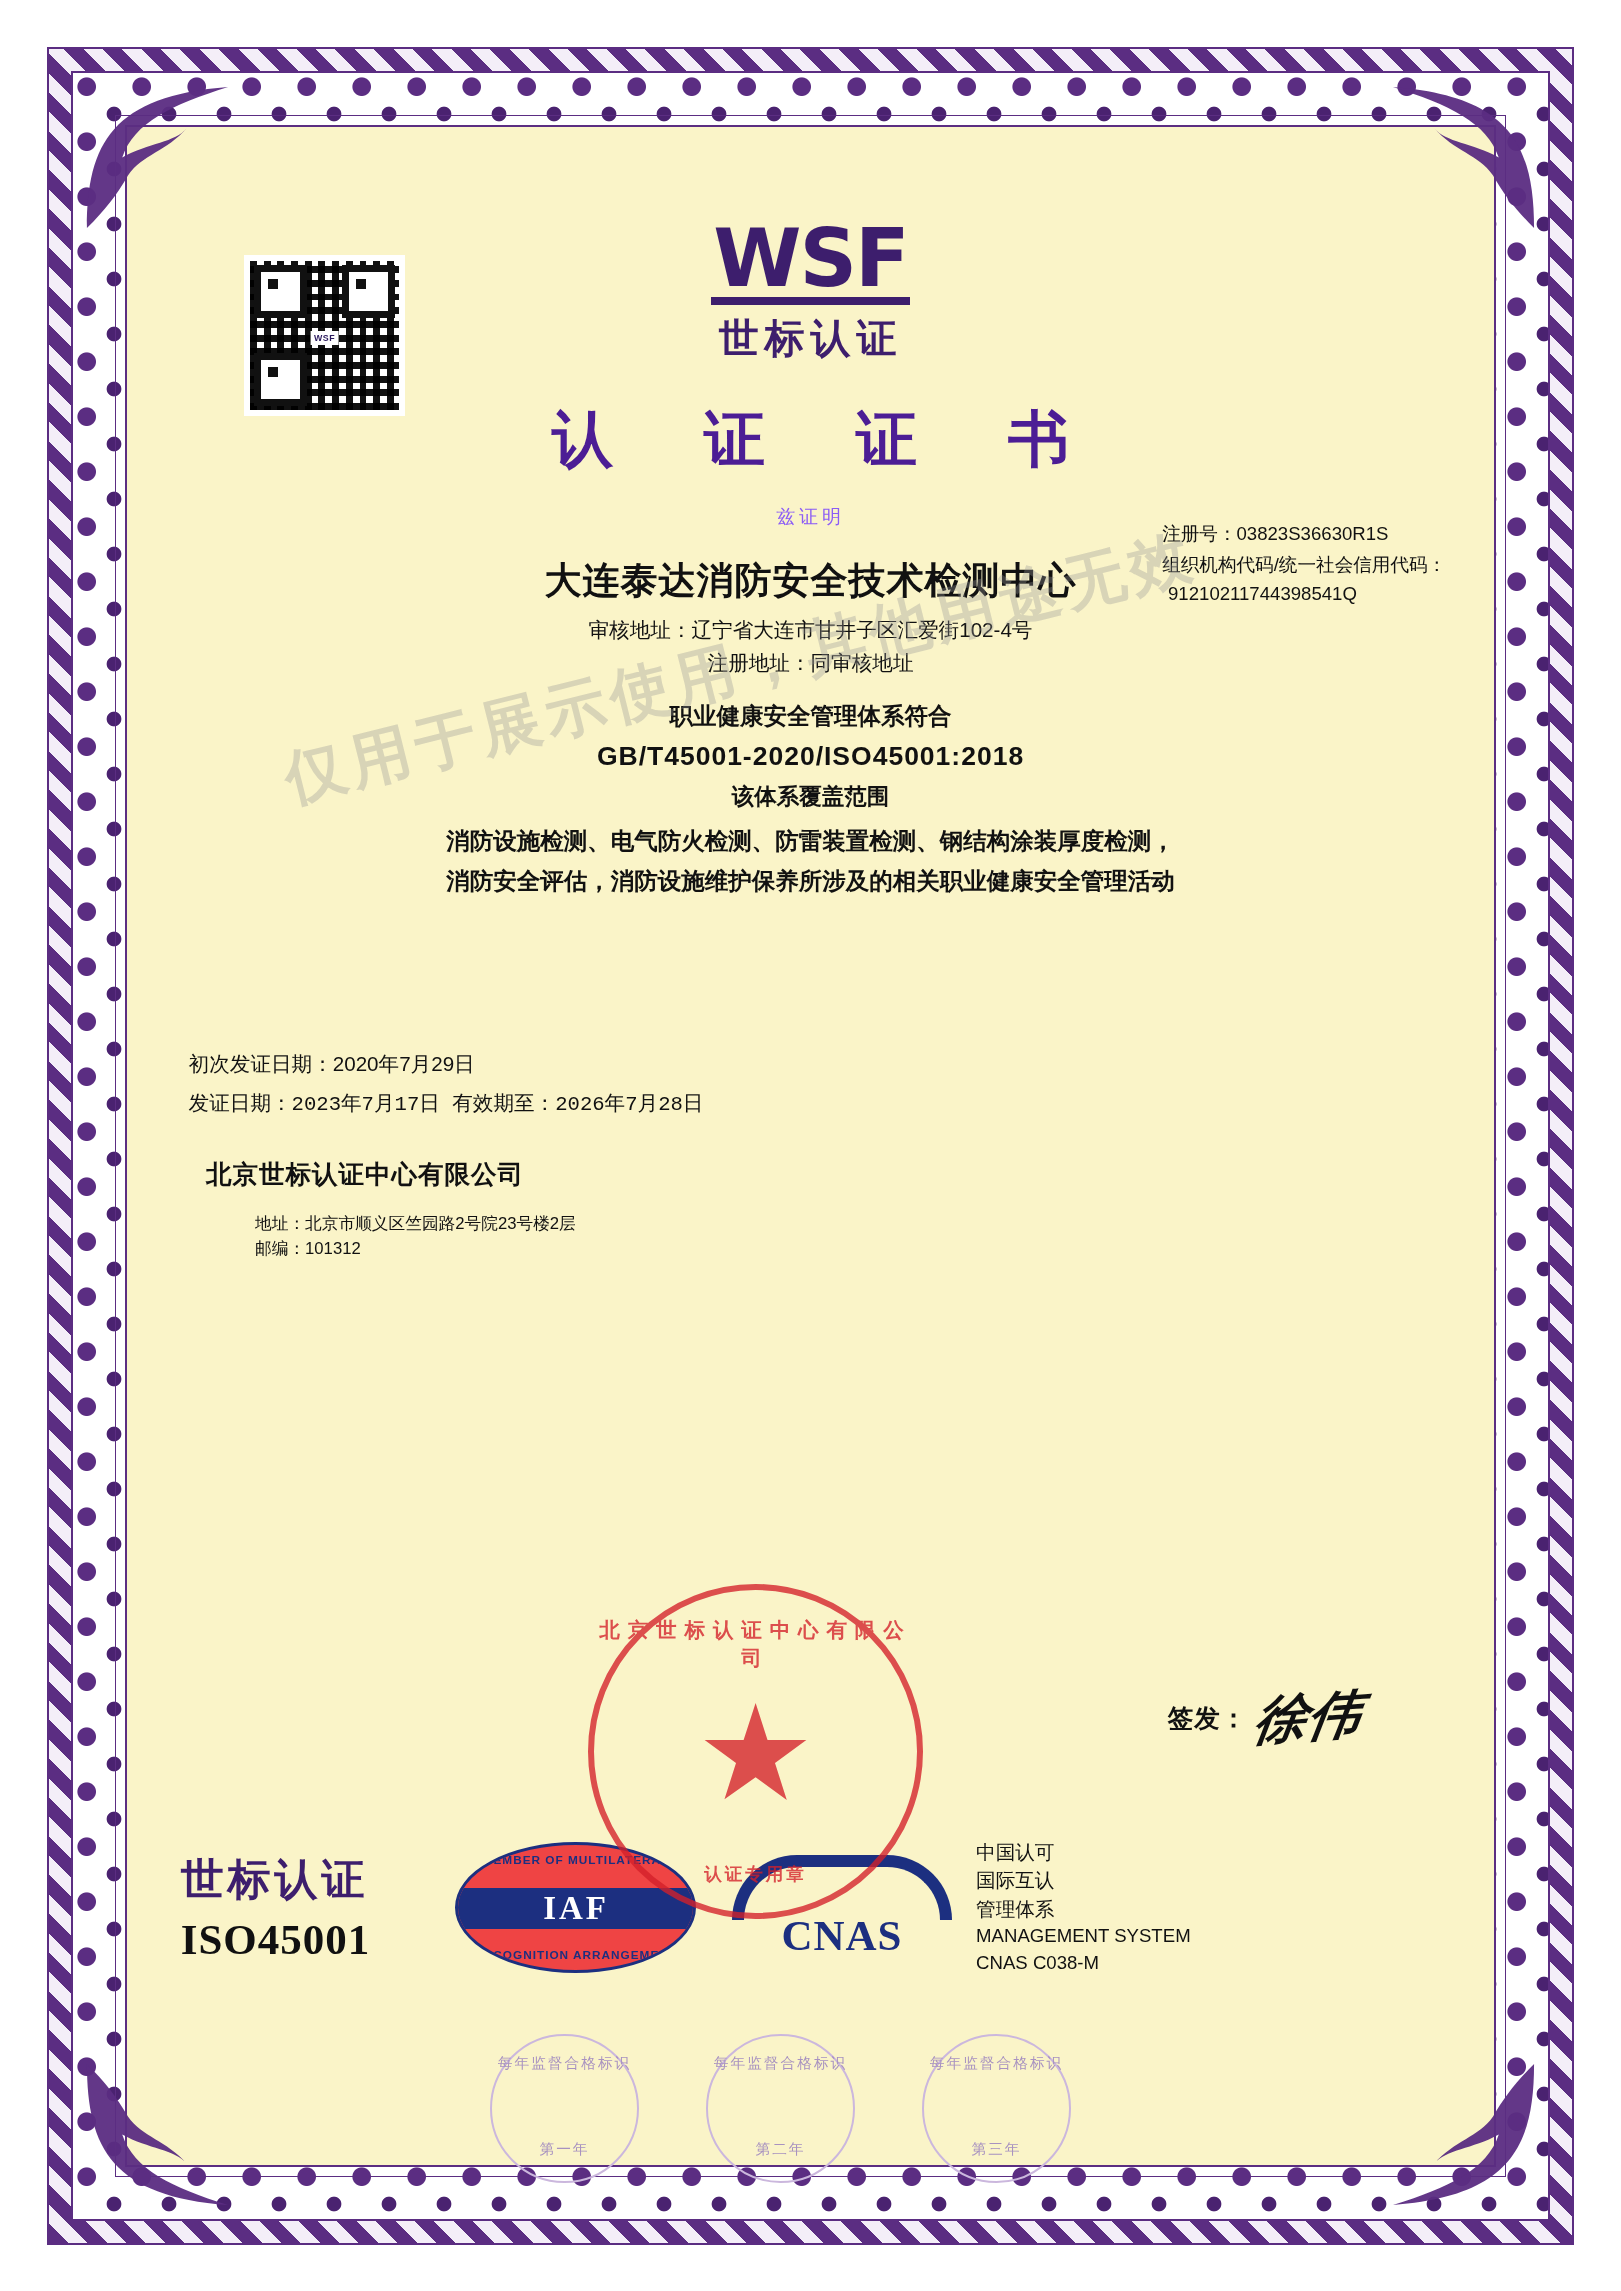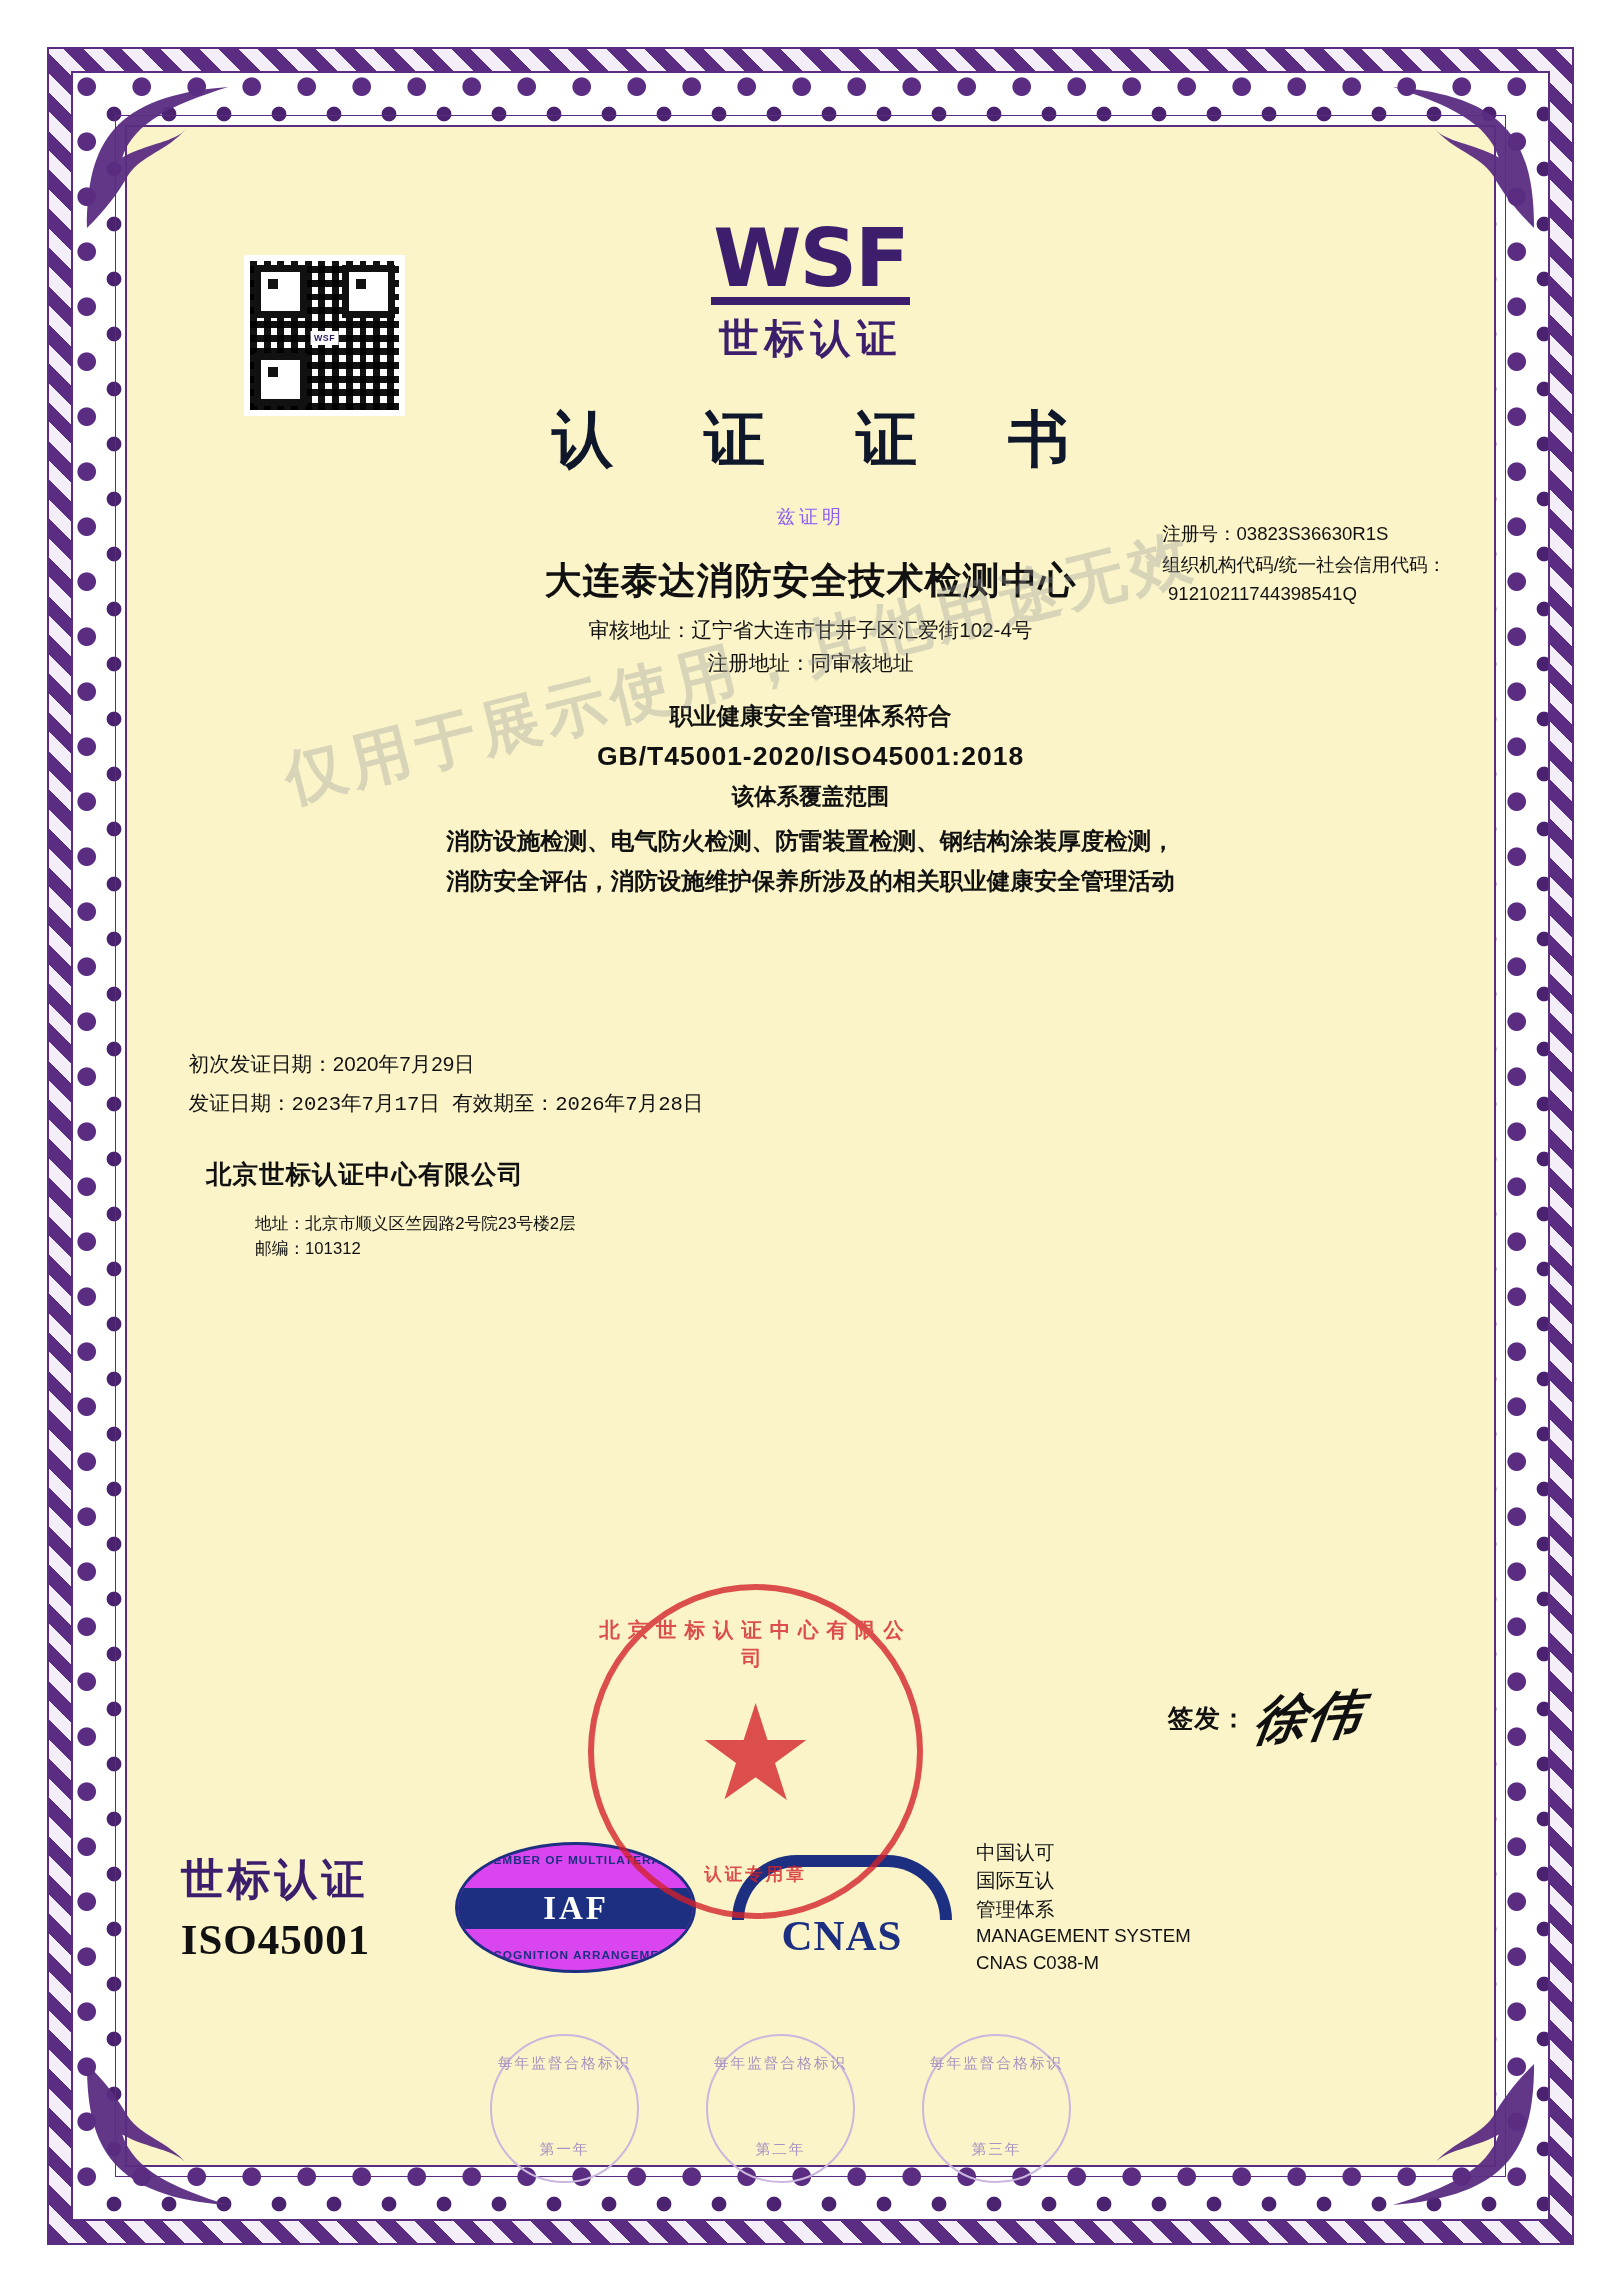--- a/index.html
+++ b/index.html
@@ -80,21 +80,21 @@
     font-size:80px;font-weight:bold;letter-spacing:-2px;color:#3d1e6d;
     line-height:.95;
   }
   .wsf-mark span{display:inline-block;border-bottom:8.8px solid #3d1e6d;padding:0 2px;}
   .wsf-cn{
     font-size:40px;font-weight:bold;color:#3d1e6d;letter-spacing:5.9px;margin-top:5.9px;
   }
 
   .cert-title{
     text-align:center;margin-top:33px;
-    font-size:61px;font-weight:bold;color:#0f172a;letter-spacing:37px;
+    font-size:61px;font-weight:bold;color:#4c1d95;letter-spacing:37px;
     text-indent:37px;
   }
 
   .reg-block{
     position:absolute;right:7.8px;top:338px;text-align:left;font-size:18.6px;line-height:1.55;color:#111;
   }
   .reg-block .rb2{margin-top:2px;}
   .reg-block .rb3{padding-left:5.9px;}
 
   .hereby{text-align:center;margin-top:23.5px;font-size:19px;letter-spacing:3.9px;color:#8b5cf6;}
@@ -153,21 +153,21 @@
   }
 
   
   .logos{position:absolute;left:13.7px;right:9.8px;top:1656px;display:flex;align-items:center;}
   .wsf-bottom{width:265px;}
   .wsf-bottom .w1{font-size:43px;font-weight:bold;color:#3d1e6d;letter-spacing:3.9px;}
   .wsf-bottom .w2{font-family:"Liberation Serif",serif;font-size:43px;font-weight:bold;color:#111;margin-top:5.9px;letter-spacing:1px;}
 
   .iaf{
     width:235px;height:125px;margin-left:9.8px;border-radius:50%/50%;
-    border:3.9px solid #1c2f80;background:#d946ef;position:relative;overflow:hidden;
+    border:3.9px solid #1c2f80;background:#ef4444;position:relative;overflow:hidden;
   }
   .iaf .band{position:absolute;left:0;right:0;top:43px;height:41px;background:#1c2f80;}
   .iaf .iaf-txt{
     position:absolute;left:0;right:0;top:43px;height:48px;line-height:41px;text-align:center;
     color:#fff;font-family:"Liberation Serif",serif;font-weight:bold;font-size:33px;letter-spacing:2.9px;
   }
   .iaf .t-top{
     position:absolute;left:0;right:0;top:7.8px;text-align:center;font-size:11.8px;font-weight:bold;
     color:#1c2f80;letter-spacing:1px;
   }

